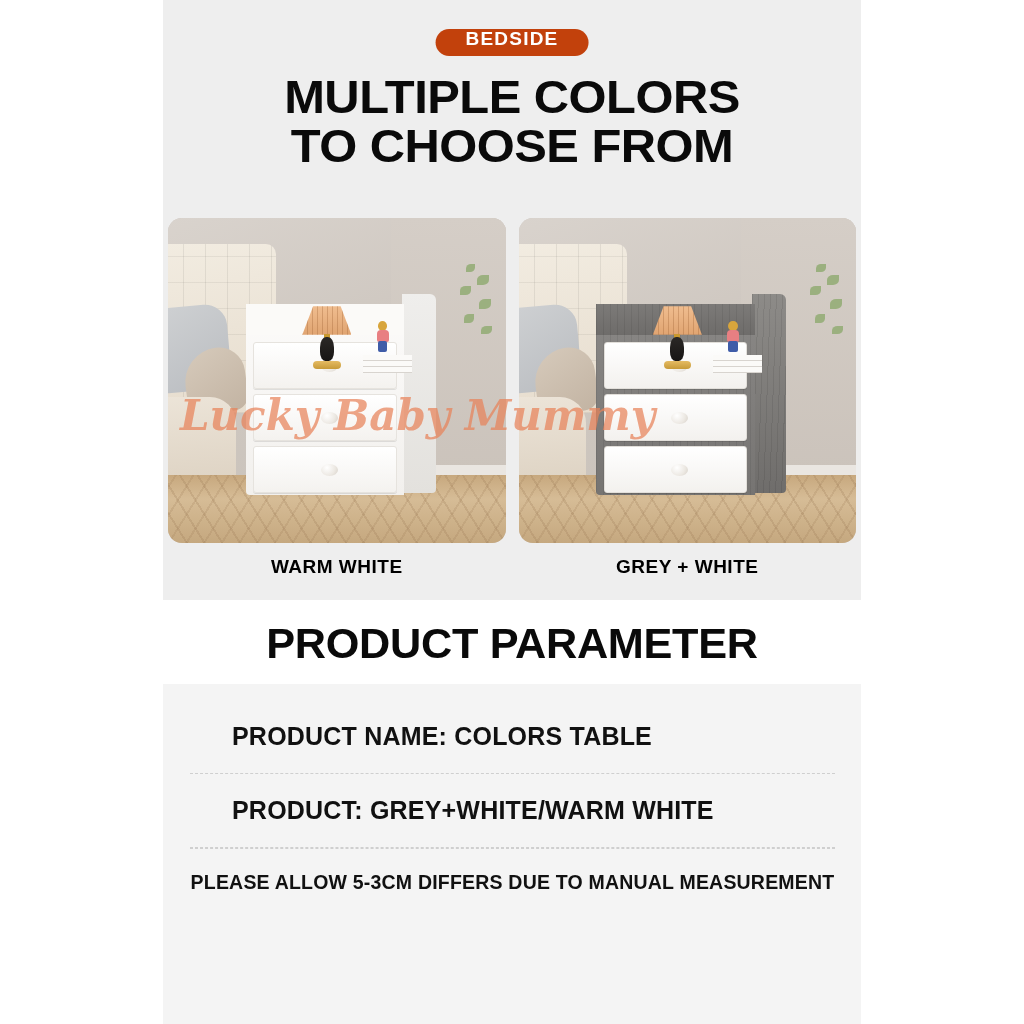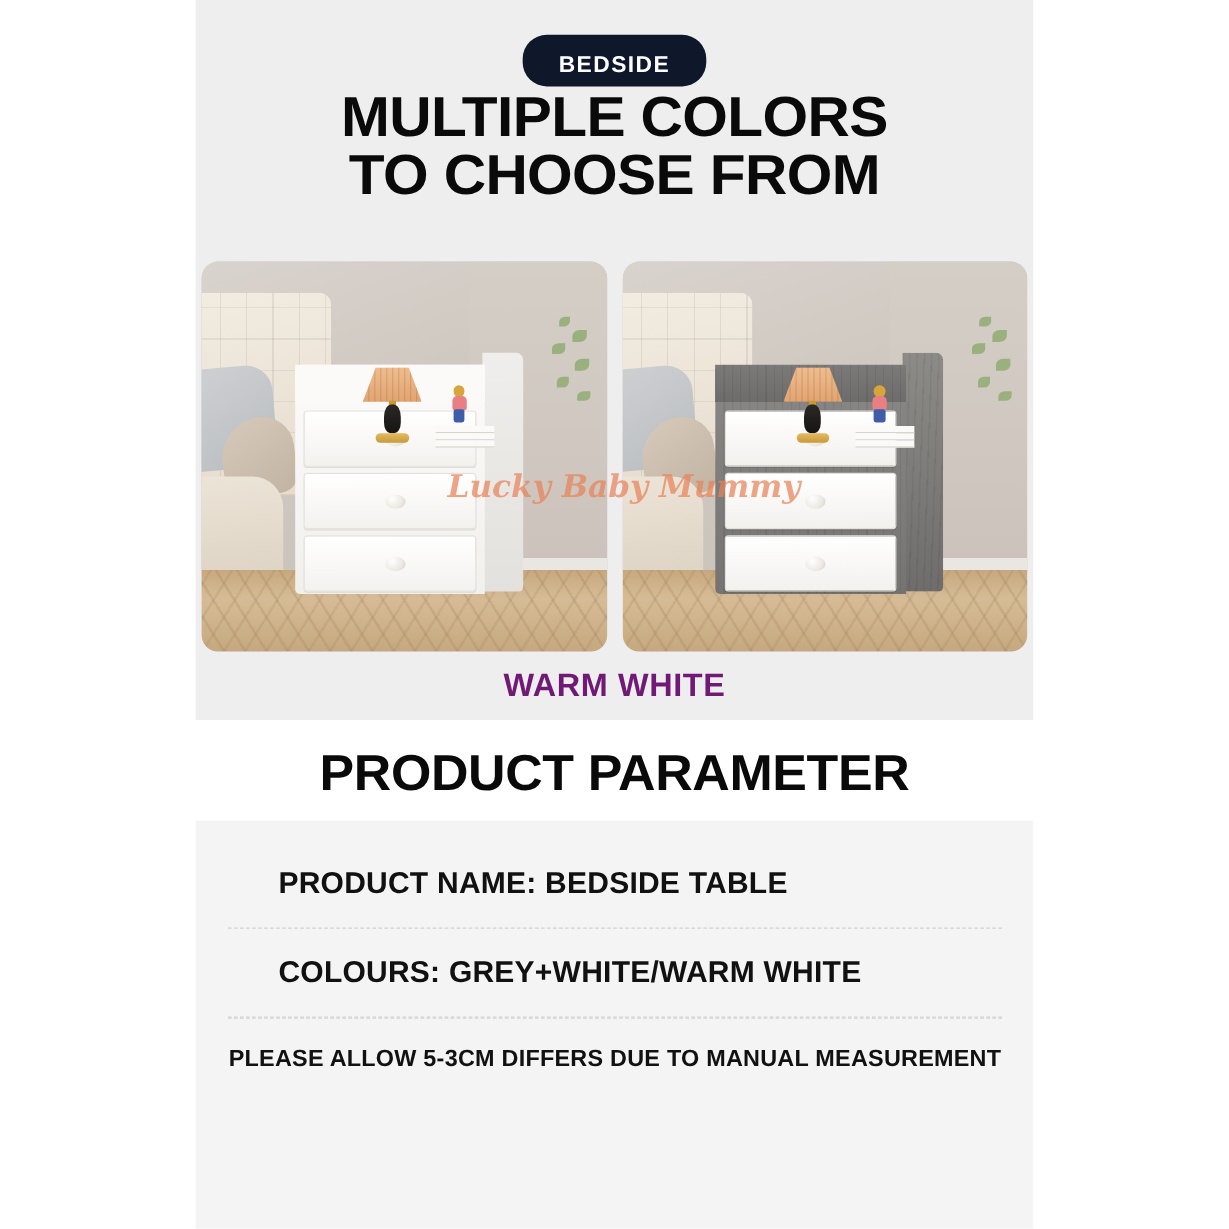--- a/index.html
+++ b/index.html
@@ -36,26 +36,26 @@
     height: 340px;
     background: #f4f4f4;
   }
 
   
   .badge {
     position: absolute;
     left: 50%;
     top: 29px;
     transform: translateX(-50%);
-    background: #0f172a;
+    background: #c2410c;
     color: #ffffff;
     font-size: 19px;
     font-weight: bold;
     letter-spacing: 1.2px;
-    padding: 16px 30px 8px 30px;
+    padding: 0 30px 8px 30px;
     border-radius: 20px;
     line-height: 1;
     white-space: nowrap;
   }
 
   
   .headline {
     position: absolute;
     left: 0;
     top: 72px;
@@ -239,26 +239,25 @@
              background: #e87f82; border-radius: 4px 4px 2px 2px; }
   .fg-legs { position: absolute; left: 22%; top: 60%; width: 56%; height: 34%;
              background: #3f5ca8; border-radius: 2px; }
 
   
   .watermark {
     position: absolute;
     left: 180px;
     top: 392px;
     width: 680px;
-    text-align: center;
     color: #e8835a;
     opacity: .72;
     font-family: "DejaVu Serif", serif;
     font-style: italic;
-    font-size: 26px;
+    font-size: 42px;
     font-weight: bold;
     line-height: 1.15;
     pointer-events: none;
     z-index: 6;
   }
   .watermark span { display: block; }
 
   
   .labels {
     position: absolute;
@@ -266,23 +265,23 @@
     top: 556px;
     width: 688px;
     display: flex;
     gap: 13px;
   }
   .labels div {
     flex: 1;
     text-align: center;
     font-family: "Liberation Sans Narrow", "Liberation Sans", sans-serif;
     font-weight: bold;
-    font-size: 27px;
+    font-size: 19px;
     letter-spacing: 0.5px;
-    color: #701a75;
+    color: #000000;
   }
 
   
   .section-title {
     position: absolute;
     left: 0;
     top: 620px;
     width: 1024px;
     text-align: center;
     font-family: "Liberation Sans Narrow", "Liberation Sans", sans-serif;
@@ -445,26 +444,27 @@
       </div>
     </div>
   </div>
 
   <div class="watermark">
     <span>Lucky Baby Mummy</span>
   </div>
 
   <div class="labels">
     <div>WARM WHITE</div>
+    <div>GREY + WHITE</div>
   </div>
 
   <div class="section-title">PRODUCT PARAMETER</div>
 
   <div class="specs">
-    <div class="spec-row">PRODUCT NAME: BEDSIDE TABLE</div>
+    <div class="spec-row">PRODUCT NAME: COLORS TABLE</div>
     <div class="spec-div"></div>
-    <div class="spec-row">COLOURS: GREY+WHITE/WARM WHITE</div>
+    <div class="spec-row">PRODUCT: GREY+WHITE/WARM WHITE</div>
     <div class="spec-div"></div>
     <div class="spec-div"></div>
     <div class="spec-note">PLEASE ALLOW 5-3CM DIFFERS DUE TO MANUAL MEASUREMENT</div>
   </div>
 
 </div>
 
 </body></html>

